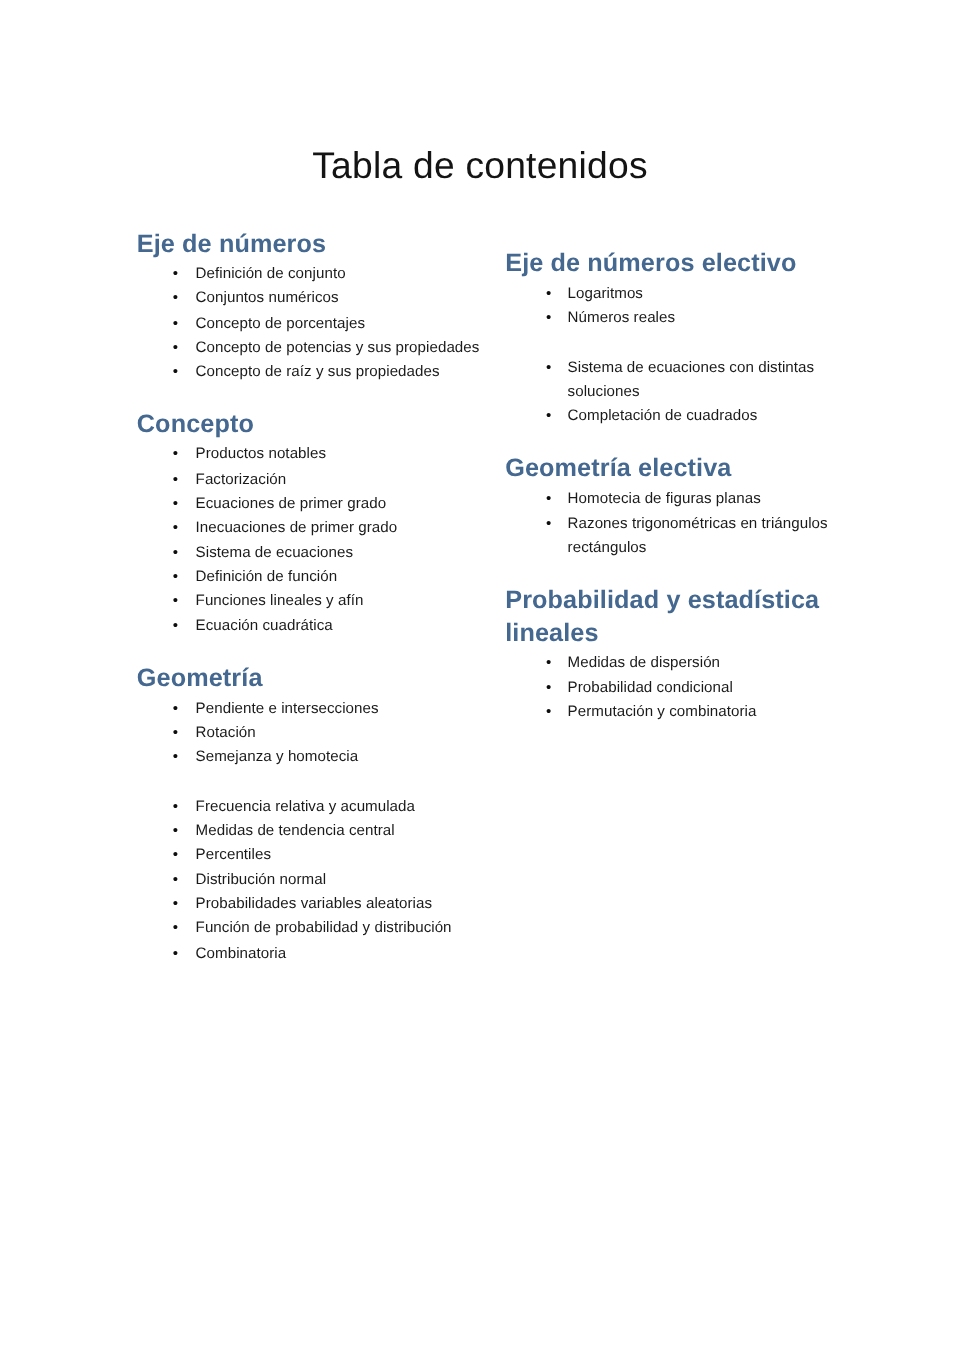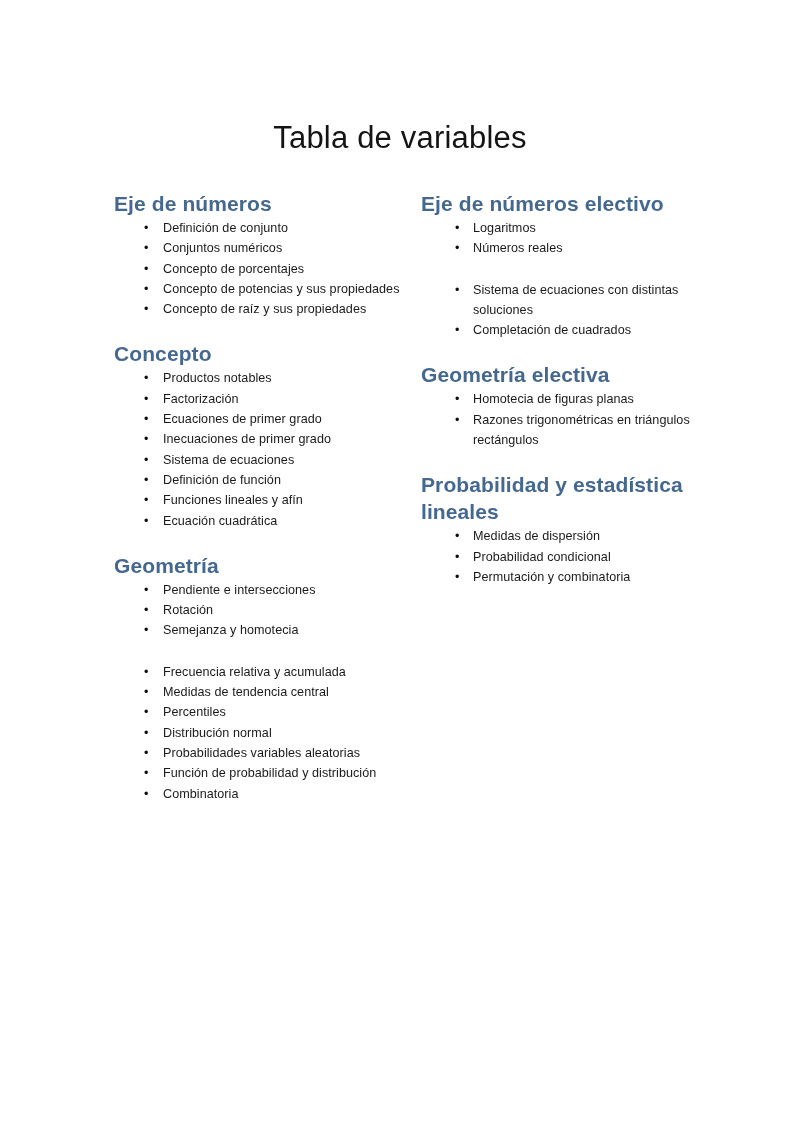--- a/index.html
+++ b/index.html
@@ -46,20 +46,21 @@
     box-sizing: border-box;
   }
   .col-left {
     width: 305px;
     margin-left: 114px;
     padding-right: 6px;
   }
   .col-right {
     width: 290px;
     margin-left: 2px;
+    margin-top: 16px;
   }
   .section {
     margin-bottom: 2px;
   }
   .section + .section {
     margin-top: 21px;
   }
   .section-heading {
     font-size: 21px;
     font-weight: 700;
@@ -94,21 +95,21 @@
   }
   .col-right ul.bullets li .bullet-dot {
     left: 34px;
   }
 </style>
 </head>
 <body>
 
 <div class="page">
 
-  <h1 class="doc-title">Tabla de variables</h1>
+  <h1 class="doc-title">Tabla de contenidos</h1>
 
   <div class="columns">
     <div class="col col-left">
         <div class="section">
           <div class="section-heading">Eje de números</div>
           <ul class="bullets">
             <li><span class="bullet-dot">•</span>Definición de conjunto</li>
             <li><span class="bullet-dot">•</span>Conjuntos numéricos</li>
             <li><span class="bullet-dot">•</span>Concepto de porcentajes</li>
             <li><span class="bullet-dot">•</span>Concepto de potencias y sus propiedades</li>

